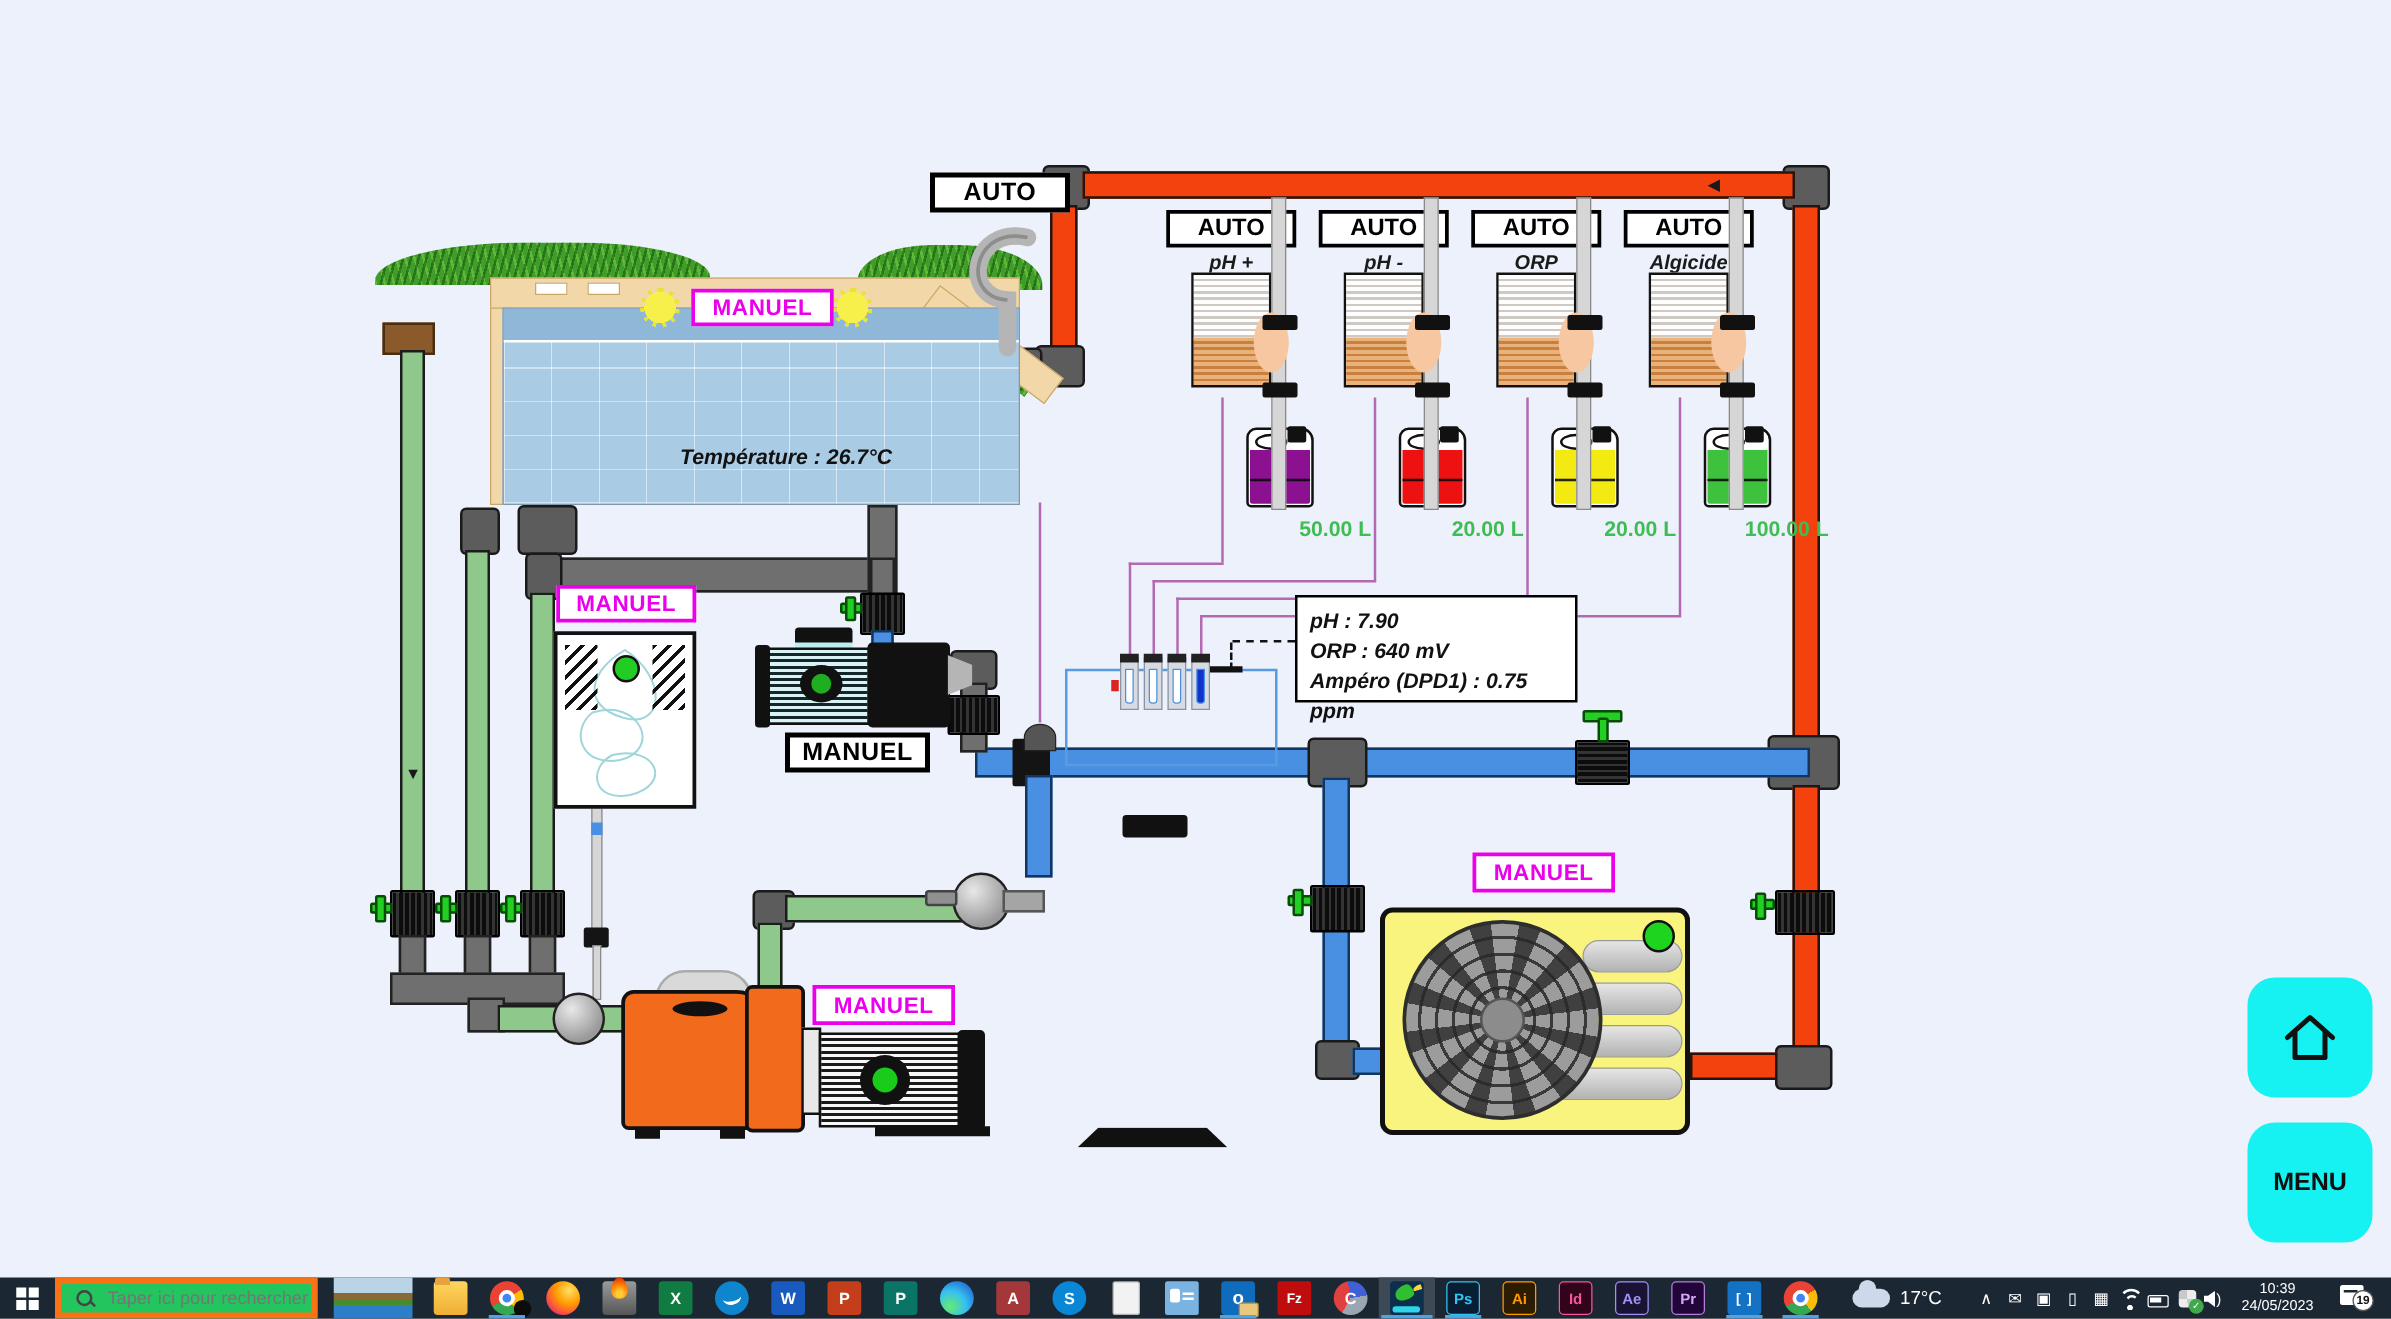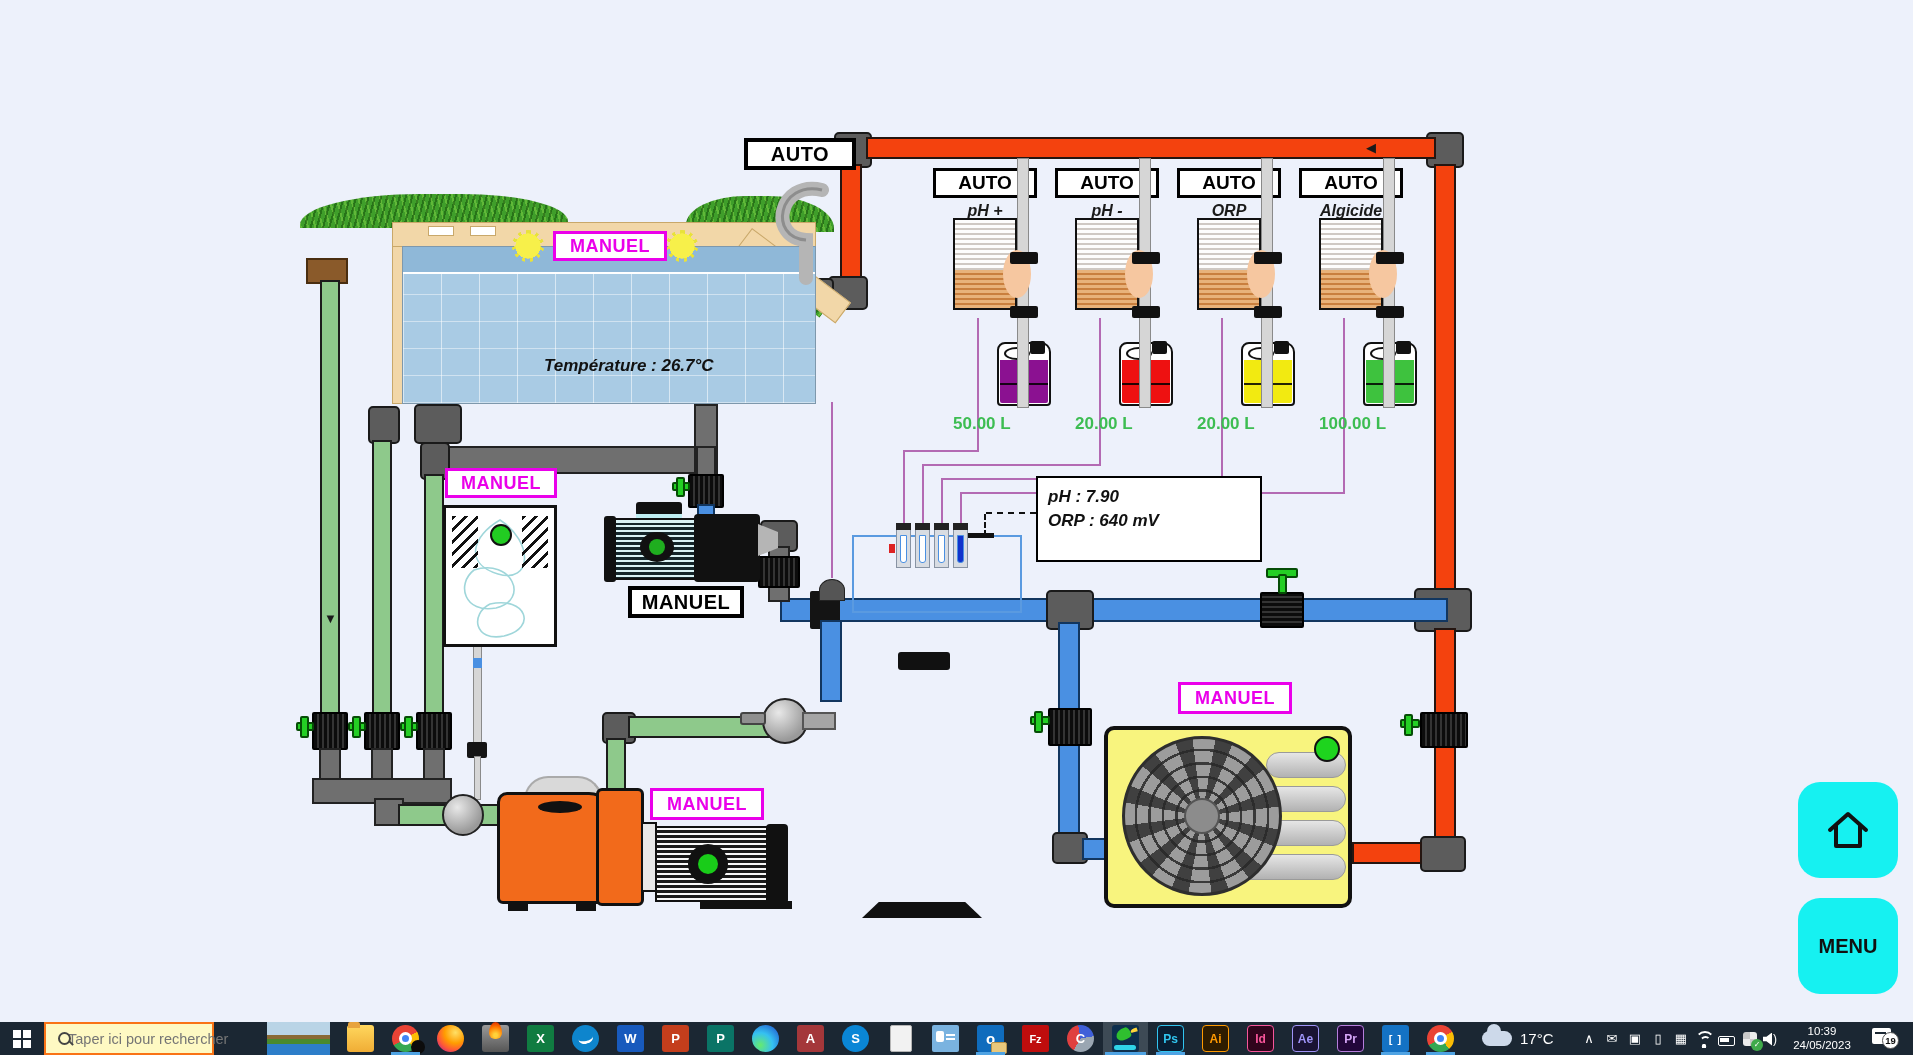--- a/index.html
+++ b/index.html
@@ -52,21 +52,21 @@
   .st-pump .pbot{position:absolute;left:0;bottom:0;right:0;height:38px;
       background:repeating-linear-gradient(180deg,#e8b27a 0 3px,#c97f3e 3px 5px);}
   .st-roller{position:absolute;left:90px;top:82px;width:28px;height:48px;background:#f6c7a0;border-radius:50%;z-index:4;}
   .st-coup{position:absolute;left:97px;width:28px;height:12px;background:#111;border-radius:2px;z-index:5;}
   .st-can{position:absolute;left:84px;top:174px;width:54px;height:64px;border:2.5px solid #111;
           border-radius:8px 10px 4px 4px;background:#fff;z-index:2;}
   .st-liq{position:absolute;left:1px;right:1px;top:16px;bottom:1px;border-radius:0 0 2px 2px;}
   .st-seam{position:absolute;left:1px;right:1px;top:39px;height:2px;background:rgba(0,0,0,.85);}
   .st-handle{position:absolute;left:5px;top:3px;width:26px;height:13px;border:2.5px solid #111;border-radius:50%;background:#fff;}
   .st-cap{position:absolute;left:31px;top:-3px;width:15px;height:13px;background:#111;border-radius:2px;}
-  .st-vol{position:absolute;left:40px;top:246px;width:144px;text-align:left;
+  .st-vol{position:absolute;left:40px;top:246px;width:144px;text-align:right;
           font-size:17px;font-weight:600;color:#3dbd52;}
   
   .cell{position:absolute;width:15px;height:42px;background:#d8dce2;border:1px solid #8893a3;}
   .cell .cap{position:absolute;left:-1px;right:-1px;top:-4px;height:7px;background:#222;}
   .cell .probe{position:absolute;left:3px;top:8px;width:7px;height:28px;background:#fff;border:1.5px solid #4a90e2;border-radius:0 0 3px 3px;}
   .cell .probe.full{background:#1133cc;}
   
   .whitebox{background:#fff;border:3px solid #111;}
   .hatch{background:repeating-linear-gradient(135deg,#111 0 3px,rgba(0,0,0,0) 3px 8.5px);}
   .stripe-motor{background:repeating-linear-gradient(180deg,#f7f7f7 0 2.5px,#1a1a1a 2.5px 5px);border:2px solid #111;}
@@ -76,21 +76,21 @@
      repeating-conic-gradient(from 10deg,#404040 0 13deg,#9c9c9c 13deg 30deg);}
   .cyl{background:linear-gradient(180deg,#e6e6e6,#b2b2b2);border:1.5px solid #9a9a9a;border-radius:14px;}
   
   .cyanbtn{background:#16f1f1;border-radius:22px;display:flex;align-items:center;justify-content:center;
            color:#111;font-weight:700;font-size:20px;}
   
   .taskbar{position:absolute;left:0;top:1022px;width:1913px;height:33px;background:#1b2733;display:flex;align-items:center;}
   .tb-start{position:absolute;left:0;top:0;width:44px;height:33px;display:flex;align-items:center;justify-content:center;}
   .winlogo{display:grid;grid-template-columns:8px 8px;grid-template-rows:8px 8px;gap:2px;}
   .winlogo span{background:#fff;}
-  .tb-search{position:absolute;left:44px;top:0;width:170px;height:33px;background:#fef9c3;border:2px solid #f97316;
+  .tb-search{position:absolute;left:44px;top:0;width:210px;height:33px;background:#22c55e;border:5px solid #f97316;
              display:flex;align-items:center;}
   .tb-search input{border:0;outline:0;background:transparent;font-size:14.5px;color:#333;width:165px;
              font-family:"Liberation Sans",sans-serif;}
   .mag{position:relative;width:16px;height:16px;margin:0 9px 0 11px;}
   .mag::before{content:"";position:absolute;left:1px;top:1px;width:9px;height:9px;border:2px solid #444;border-radius:50%;}
   .mag::after{content:"";position:absolute;left:11px;top:11px;width:6px;height:2px;background:#444;transform:rotate(45deg);}
   .tb-scene{position:absolute;left:267px;top:0;width:63px;height:33px;
      background:linear-gradient(180deg,#b9d4e6 0 38%,#8a6a35 38% 52%,#4a8a2e 52% 66%,#2d7ec9 66% 100%);}
   .tb-apps{position:absolute;left:338px;top:0;height:33px;display:flex;}
   .tb-app{width:45px;height:33px;display:flex;align-items:center;justify-content:center;position:relative;}
@@ -397,20 +397,21 @@
     </div>
   <div class="cell abs" style="left:953px;top:526px;">
       <div class="cap"></div>
       <div class="probe full"></div>
     </div>
   <div class="abs" style="left:984px;top:514px;width:2px;height:22px;border-left:2.5px dashed #111;"></div>
   <div class="abs" style="left:986px;top:512px;width:50px;height:2px;border-top:2.5px dashed #111;"></div>
   <div class="abs" style="left:1036px;top:476px;width:226px;height:86px;background:#fff;border:2.5px solid #000;padding:7px 10px;">
     <div class="ital" style="font-size:17px;line-height:24px;">pH : 7.90</div>
     <div class="ital" style="font-size:17px;line-height:24px;">ORP : 640 mV</div>
+    <div class="ital" style="font-size:17px;line-height:24px;">Ampéro (DPD1) : 0.75 ppm</div>
   </div>
 
   <div class="abs tagm" style="left:445px;top:468px;width:112px;height:30px;">
     <span>MANUEL</span>
   </div>
   <div class="abs whitebox" style="left:443px;top:505px;width:114px;height:142px;">
     <div class="abs hatch" style="left:6px;top:8px;width:26px;height:52px;"></div>
     <div class="abs hatch" style="left:76px;top:8px;width:26px;height:52px;"></div>
     <div class="abs" style="left:44px;top:16px;width:22px;height:22px;background:#22cc22;border:2px solid #111;border-radius:50%;"></div>
     <svg width="108" height="136" viewBox="0 0 108 136">

